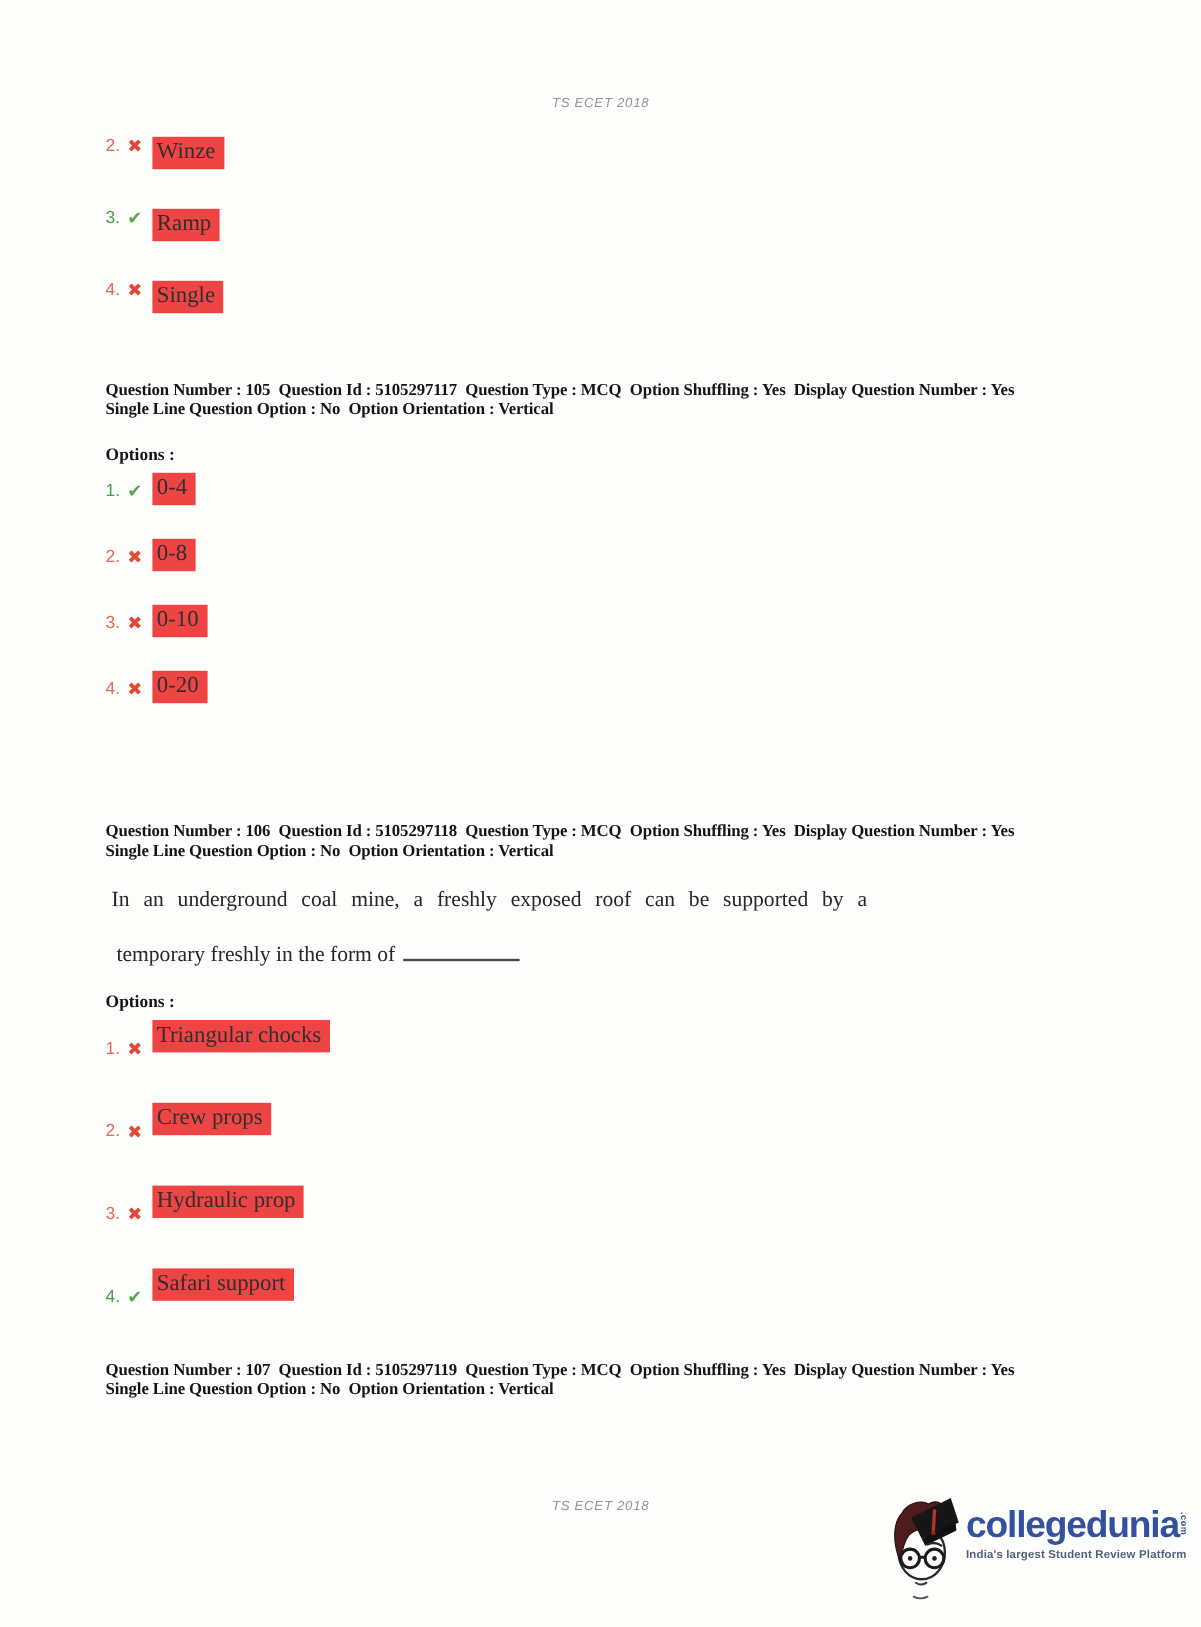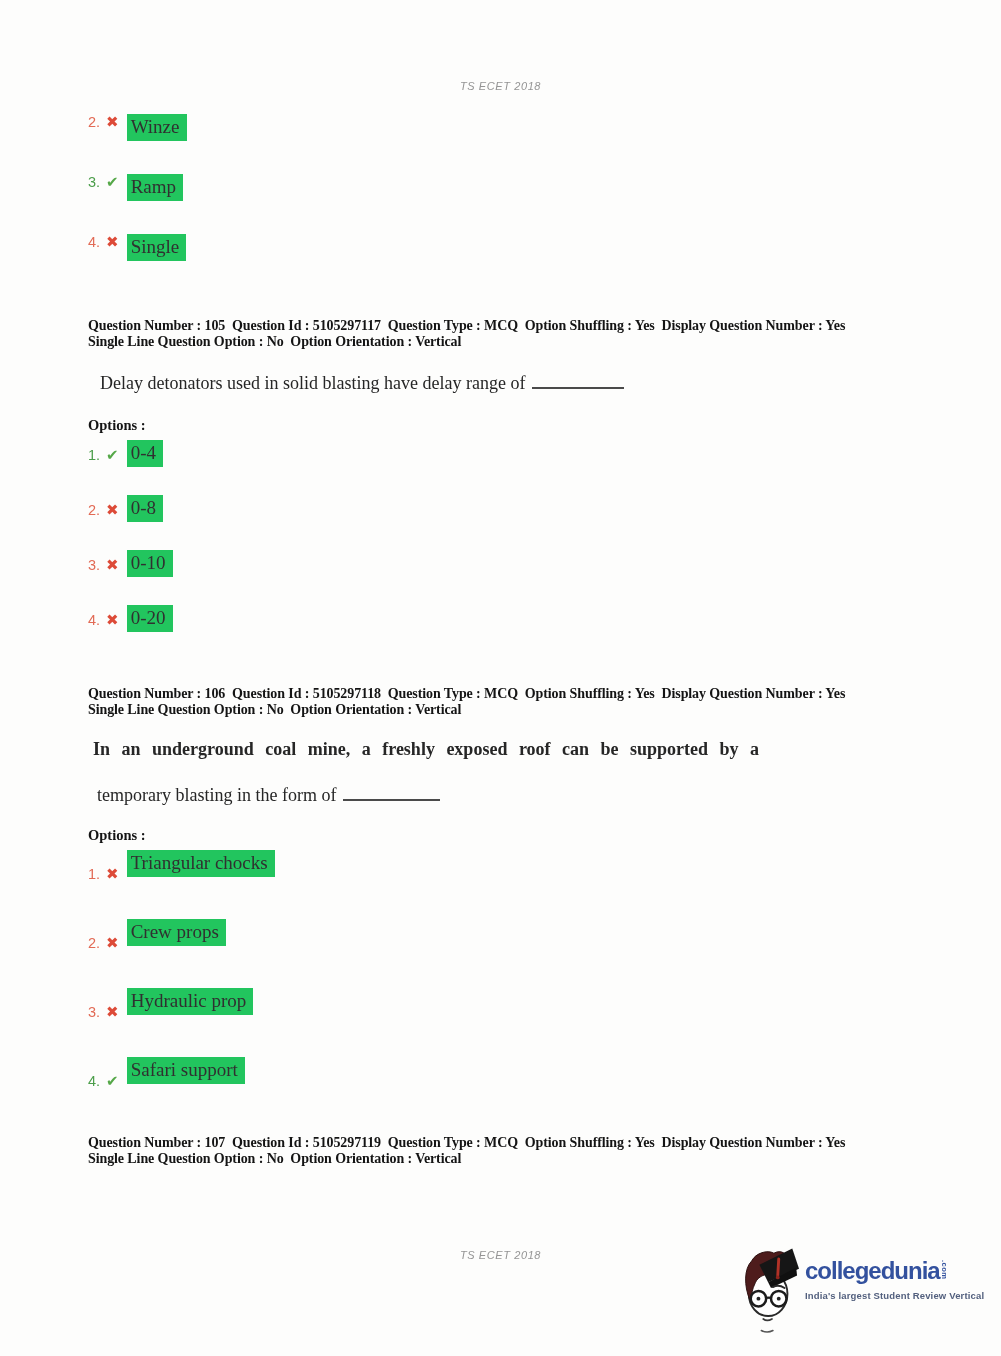--- a/index.html
+++ b/index.html
@@ -70,57 +70,57 @@
     line-height:1;
   }
   .opt-num[data-state="wrong"] { color:#e26a55; }
   .opt-icon[data-state="wrong"] { color:#dd4b38; }
   .opt-num[data-state="correct"] { color:#4a9d49; }
   .opt-icon[data-state="correct"] { color:#55a848; }
   .opt-label {
     font-size:19px;
     color:#303030;
     line-height:25px;
-    background:#22c55e;
+    background:#ef4444;
     padding:0 7px 2px 4px;
   }
 
   .row-tall { height:43px; margin-bottom:26px; }
   .row-tall .leader { margin-top:16px; }
   .row-short { height:28px; margin-bottom:27px; }
   .row-short .leader { margin-top:7px; }
 
   .carryover { position:absolute; top:114px; left:88px; }
   .carryover .opt-row { height:36px; margin-bottom:24px; }
 
   .q-block { position:absolute; left:88px; width:812px; }
   .q-105 { top:318px; }
   .q-106 { top:686px; }
   .q-107 { top:1135px; }
 
   .q-105 .q-text { margin:22px 0 0 12px; }
   .q-105 .opts-heading { margin-top:22px; }
   .q-105 .opts { margin-top:6px; }
 
-  .q-106 .q-line1 { margin:20px 0 0 5px;font-weight:bold; }
+  .q-106 .q-line1 { margin:20px 0 0 5px; }
   .q-106 .q-line2 { margin:22px 0 0 9px; }
   .q-106 .opts-heading { margin-top:20px; }
   .q-106 .opts { margin-top:6px; }
 
   .logo {
     position:absolute; top:1243px; left:742px;
     display:flex; gap:5px;
   }
   .mascot { flex:0 0 auto; }
   .logo-right { padding-top:13px; }
   .brand-row { display:flex; align-items:flex-start; }
   .brand {
     font-family:"Liberation Sans", sans-serif;
     font-weight:700;
-    font-size:24px;
+    font-size:31px;
     line-height:30px;
     letter-spacing:-1px;
     color:#33519e;
     text-align:center;
   }
   .tld {
     font-family:"Liberation Sans", sans-serif;
     font-weight:700;
     font-size:7.5px;
     color:#33519e;
@@ -164,21 +164,20 @@
         <span class="opt-num" data-state="wrong">4.</span>
         <span class="opt-icon" data-state="wrong">✖</span>
       </span>
       <span class="opt-label">Single</span>
     </div>
   </div>
 
   <div class="q-block q-105">
     <div class="q-meta">Question Number : 105  Question Id : 5105297117  Question Type : MCQ  Option Shuffling : Yes  Display Question Number : Yes</div>
     <div class="q-meta">Single Line Question Option : No  Option Orientation : Vertical</div>
-    <div class="q-text"><span>Delay detonators used in solid blasting have delay range of</span><span class="blank w1"></span></div>
     <div class="opts-heading">Options :</div>
     <div class="opts">
       <div class="opt-row row-short">
         <span class="leader">
           <span class="opt-num" data-state="correct">1.</span>
           <span class="opt-icon" data-state="correct">✔</span>
         </span>
         <span class="opt-label">0-4</span>
       </div>
       <div class="opt-row row-short">
@@ -202,21 +201,21 @@
         </span>
         <span class="opt-label">0-20</span>
       </div>
     </div>
   </div>
 
   <div class="q-block q-106">
     <div class="q-meta">Question Number : 106  Question Id : 5105297118  Question Type : MCQ  Option Shuffling : Yes  Display Question Number : Yes</div>
     <div class="q-meta">Single Line Question Option : No  Option Orientation : Vertical</div>
     <div class="q-text spread q-line1">In an underground coal mine, a freshly exposed roof can be supported by a</div>
-    <div class="q-text q-line2"><span>temporary blasting in the form of</span><span class="blank w2"></span></div>
+    <div class="q-text q-line2"><span>temporary freshly in the form of</span><span class="blank w2"></span></div>
     <div class="opts-heading">Options :</div>
     <div class="opts">
       <div class="opt-row row-tall">
         <span class="leader">
           <span class="opt-num" data-state="wrong">1.</span>
           <span class="opt-icon" data-state="wrong">✖</span>
         </span>
         <span class="opt-label">Triangular chocks</span>
       </div>
       <div class="opt-row row-tall">
@@ -272,17 +271,17 @@
       <path d="M32,45 Q38,42 44,46" fill="none" stroke="#2a2a2a" stroke-width="2" stroke-linecap="round"></path>
 
       <path d="M22,78 Q26,81 31,78" fill="none" stroke="#3a3a3a" stroke-width="1.8" stroke-linecap="round"></path>
       <path d="M20,90 Q26,93 32,90" fill="none" stroke="#555" stroke-width="1.6" stroke-linecap="round"></path>
     </svg>
     <div class="logo-right">
       <div class="brand-row">
         <span class="brand">collegedunia</span>
         <span class="tld">.com</span>
       </div>
-      <div class="tagline">India's largest Student Review Vertical</div>
+      <div class="tagline">India's largest Student Review Platform</div>
     </div>
   </div>
 
 </div>
 
 </body></html>

